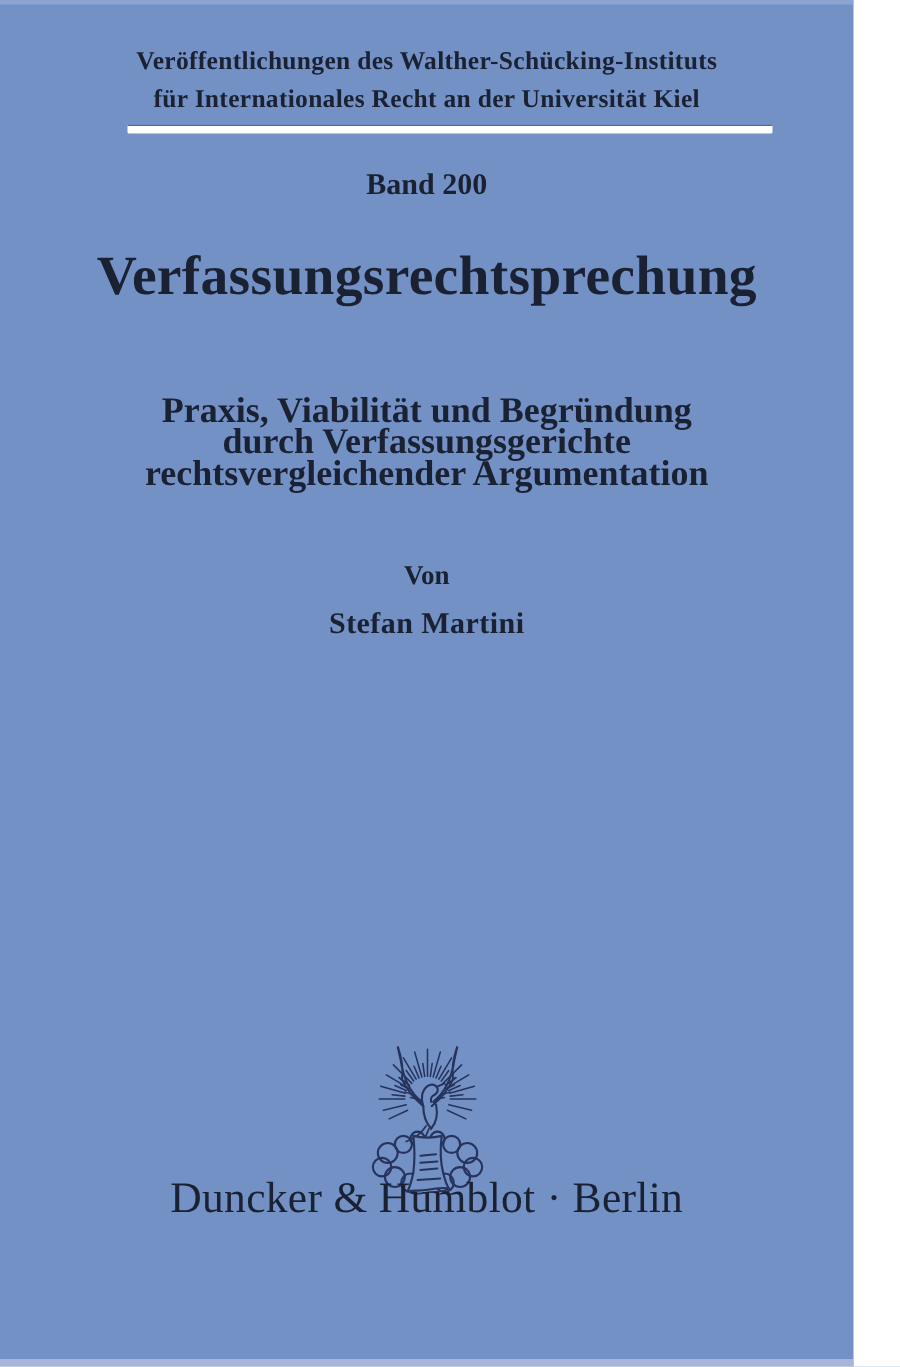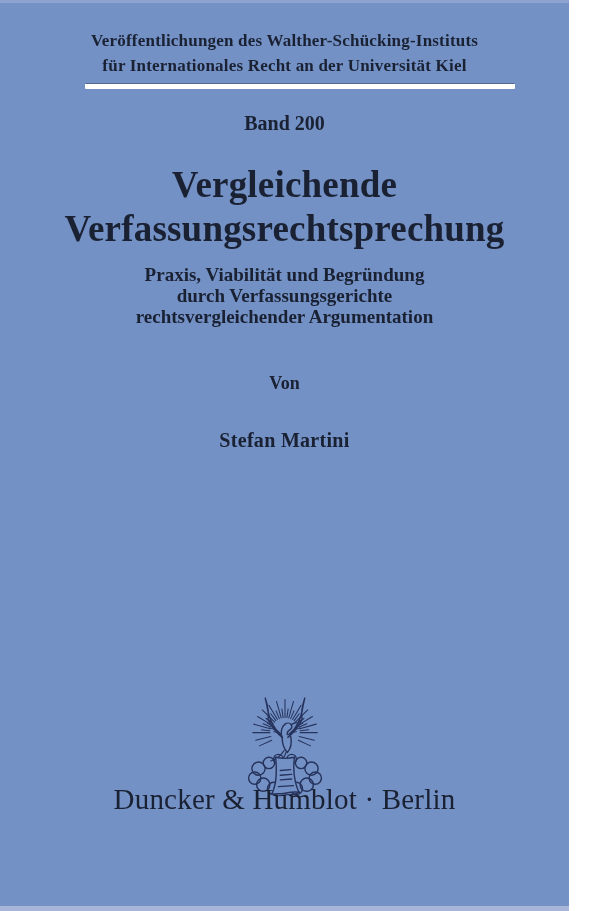--- a/index.html
+++ b/index.html
@@ -26,23 +26,23 @@
   .line{position:absolute;left:0;width:100%;text-align:center;font-weight:bold;}
   .series{top:28px;font-size:17px;line-height:25px;letter-spacing:.2px;}
   .rule{
     position:absolute;top:83px;left:85px;width:430px;height:6px;
     background:var(--rule);
     border-top:1px solid var(--rule-shadow);
     border-radius:1px;
   }
   .band{top:100px;font-size:20px;line-height:22px;margin-top:12px;}
   .title{top:163px;font-size:37px;line-height:44px;letter-spacing:.2px;}
-  .subtitle{top:264px;font-size:19px;line-height:21px;}
+  .subtitle{top:264px;font-size:24px;line-height:21px;}
   .byline{top:372px;font-size:18px;line-height:22px;}
-  .author{top:428px;font-size:20px;line-height:24px;letter-spacing:.3px;}
+  .author{top:404px;font-size:20px;line-height:24px;letter-spacing:.3px;}
   .publisher{top:785px;font-size:29px;line-height:28px;font-weight:normal;letter-spacing:.2px;}
   .emblem-wrap{
     position:absolute;top:691px;left:50%;margin-left:-44px;
     width:88px;height:106px;color:var(--emblem-stroke);
   }
   .emblem-wrap svg{width:100%;height:100%;display:block;}
 </style>
 </head>
 <body>
 
@@ -52,21 +52,20 @@
   <div class="line series">
     <div>Veröffentlichungen des Walther-Schücking-Instituts</div>
     <div>für Internationales Recht an der Universität Kiel</div>
   </div>
 
   <div class="rule"></div>
 
   <div class="line band">Band 200</div>
 
   <div class="line title">
-    <div>Vergleichende</div>
     <div>Verfassungsrechtsprechung</div>
   </div>
 
   <div class="line subtitle">
     <div>Praxis, Viabilität und Begründung</div>
     <div>durch Verfassungsgerichte</div>
     <div>rechtsvergleichender Argumentation</div>
   </div>
 
   <div class="line byline">Von</div>

